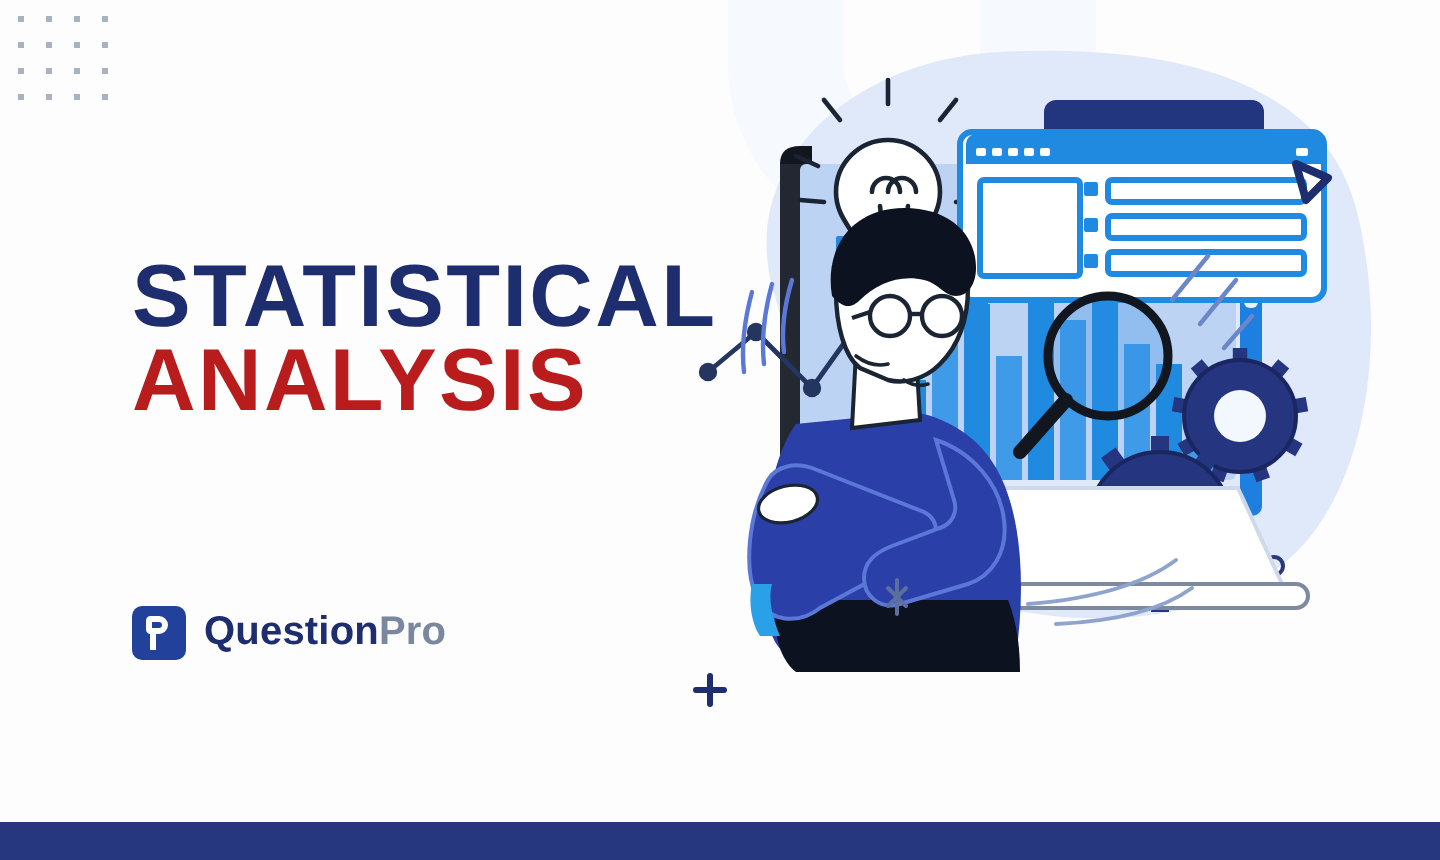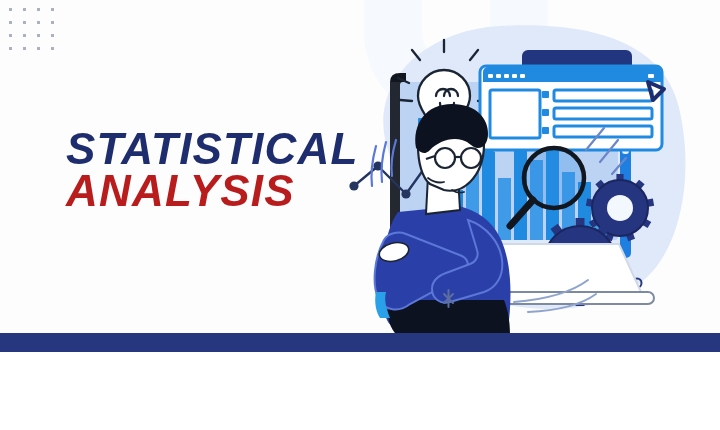--- a/index.html
+++ b/index.html
@@ -1,18 +1,18 @@
 <!DOCTYPE html>
 <html><head>
 <meta charset="utf-8">
 <style>
   html,body{margin:0;padding:0;background:#ffffff;}
   body{width:720px;height:430px;overflow:hidden;
        font-family:"Liberation Sans","DejaVu Sans",sans-serif;}
-  #stage{position:relative;width:720px;height:352px;background:#fdfdfd;overflow:hidden;font-style:italic;}
+  #stage{position:relative;width:720px;height:430px;background:#fdfdfd;overflow:hidden;}
 
   
   .dotgrid{position:absolute;left:9px;top:8px;display:grid;
            grid-template-columns:repeat(4,14px);grid-template-rows:repeat(4,13px);}
   .dotgrid i{width:3px;height:3px;background:#9aa3b8;display:block;border-radius:0;opacity:.85;}
 
   
   .headline{position:absolute;left:66px;top:128px;line-height:0.96;}
   .hl{display:block;font-weight:800;font-size:44px;letter-spacing:1.2px;
       font-family:"Liberation Sans","DejaVu Sans",sans-serif;white-space:nowrap;}
@@ -58,20 +58,26 @@
       <i></i>
       <i></i>
       <i></i>
   </div>
 
   <div class="headline">
     <span class="hl navy">STATISTICAL</span>
     <span class="hl blue">ANALYSIS</span>
   </div>
 
+  <div class="logo">
+    <span class="logo-mark"></span>
+    <span class="logo-txt">
+      <span class="q">Question</span><span class="p">Pro</span>
+    </span>
+  </div>
 
   <div class="illus">
   <svg width="388" height="400" viewBox="0 0 388 400" xmlns="http://www.w3.org/2000/svg">
     <defs>
       <clipPath id="screenClip">
             <rect x="68" y="82" width="218" height="158"></rect>
           </clipPath>
     </defs>
 
     <g opacity="0.55">

